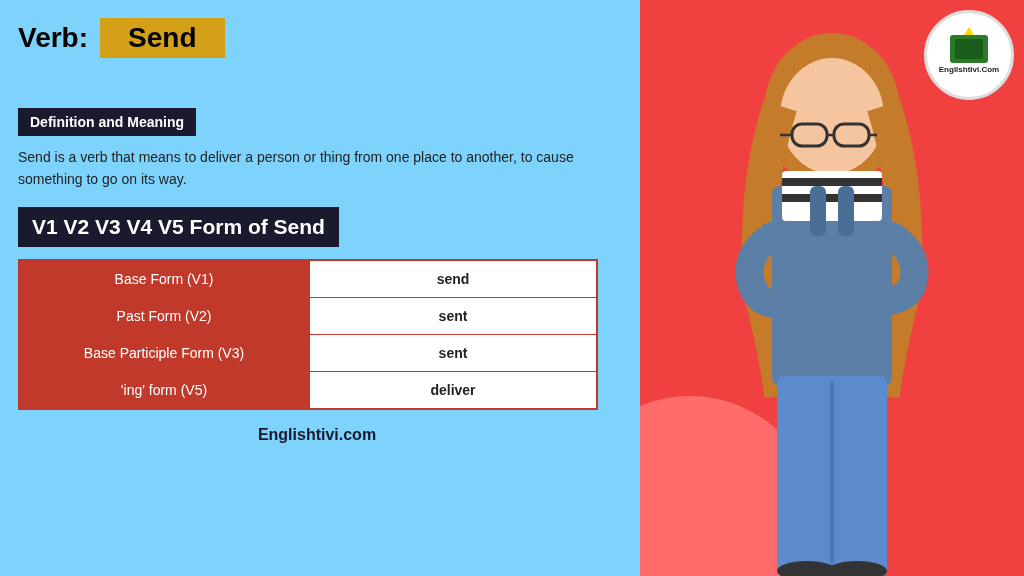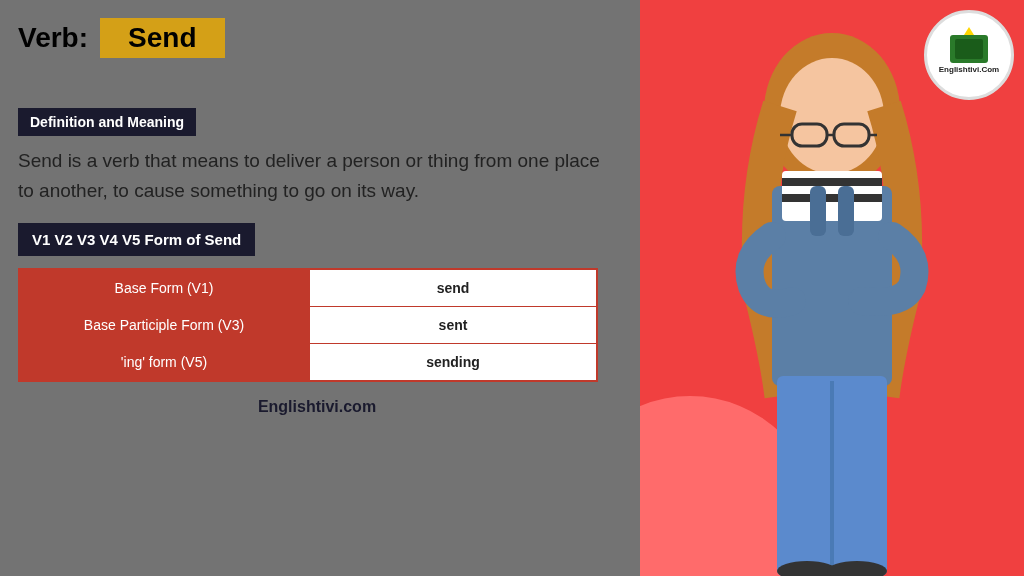--- a/index.html
+++ b/index.html
@@ -17,21 +17,21 @@
       display: flex;
       width: 100%;
       height: 100%;
     }
 
     .content-area {
       width: 640px;
       padding: 18px 24px 18px 18px;
       position: relative;
       z-index: 2;
-      background: #737373;
+      background: #7dd3fc;
     }
 
     .right-panel {
       flex: 1;
       position: relative;
       background: #f04040;
       overflow: hidden;
     }
 
     
@@ -134,32 +134,32 @@
       color: #fff;
       padding: 6px 12px;
       font-size: 14px;
       font-weight: bold;
       margin-bottom: 10px;
       display: inline-block;
       margin-top: 36px;
     }
 
     .definition-text {
-      font-size: 19px;
+      font-size: 14px;
       color: #222;
       line-height: 1.6;
       margin-bottom: 16px;
     }
 
     
     .v-form-header {
       background: #1a1a2e;
       color: #fff;
       padding: 8px 14px;
-      font-size: 15px;
+      font-size: 21px;
       font-weight: bold;
       margin-bottom: 12px;
       display: inline-block;
     }
 
     
     .verb-table {
       width: 580px;
       border-collapse: collapse;
       border: 2px solid #c0392b;
@@ -240,26 +240,30 @@
     <div class="v-form-header">V1 V2 V3 V4 V5 Form of Send</div>
 
     
     <table class="verb-table">
       <tbody id="table-body">
       <tr>
             <td>Base Form (V1)</td>
             <td>send</td>
           </tr>
           <tr>
+            <td>Past Form (V2)</td>
+            <td>sent</td>
+          </tr>
+          <tr>
             <td>Base Participle Form (V3)</td>
             <td>sent</td>
           </tr>
           <tr>
             <td>'ing' form (V5)</td>
-            <td>sending</td>
+            <td>deliver</td>
           </tr>
         </tbody>
     </table>
 
     
     <div class="footer-brand">Englishtivi.com</div>
   </div>
 
   <div class="right-panel">
 

